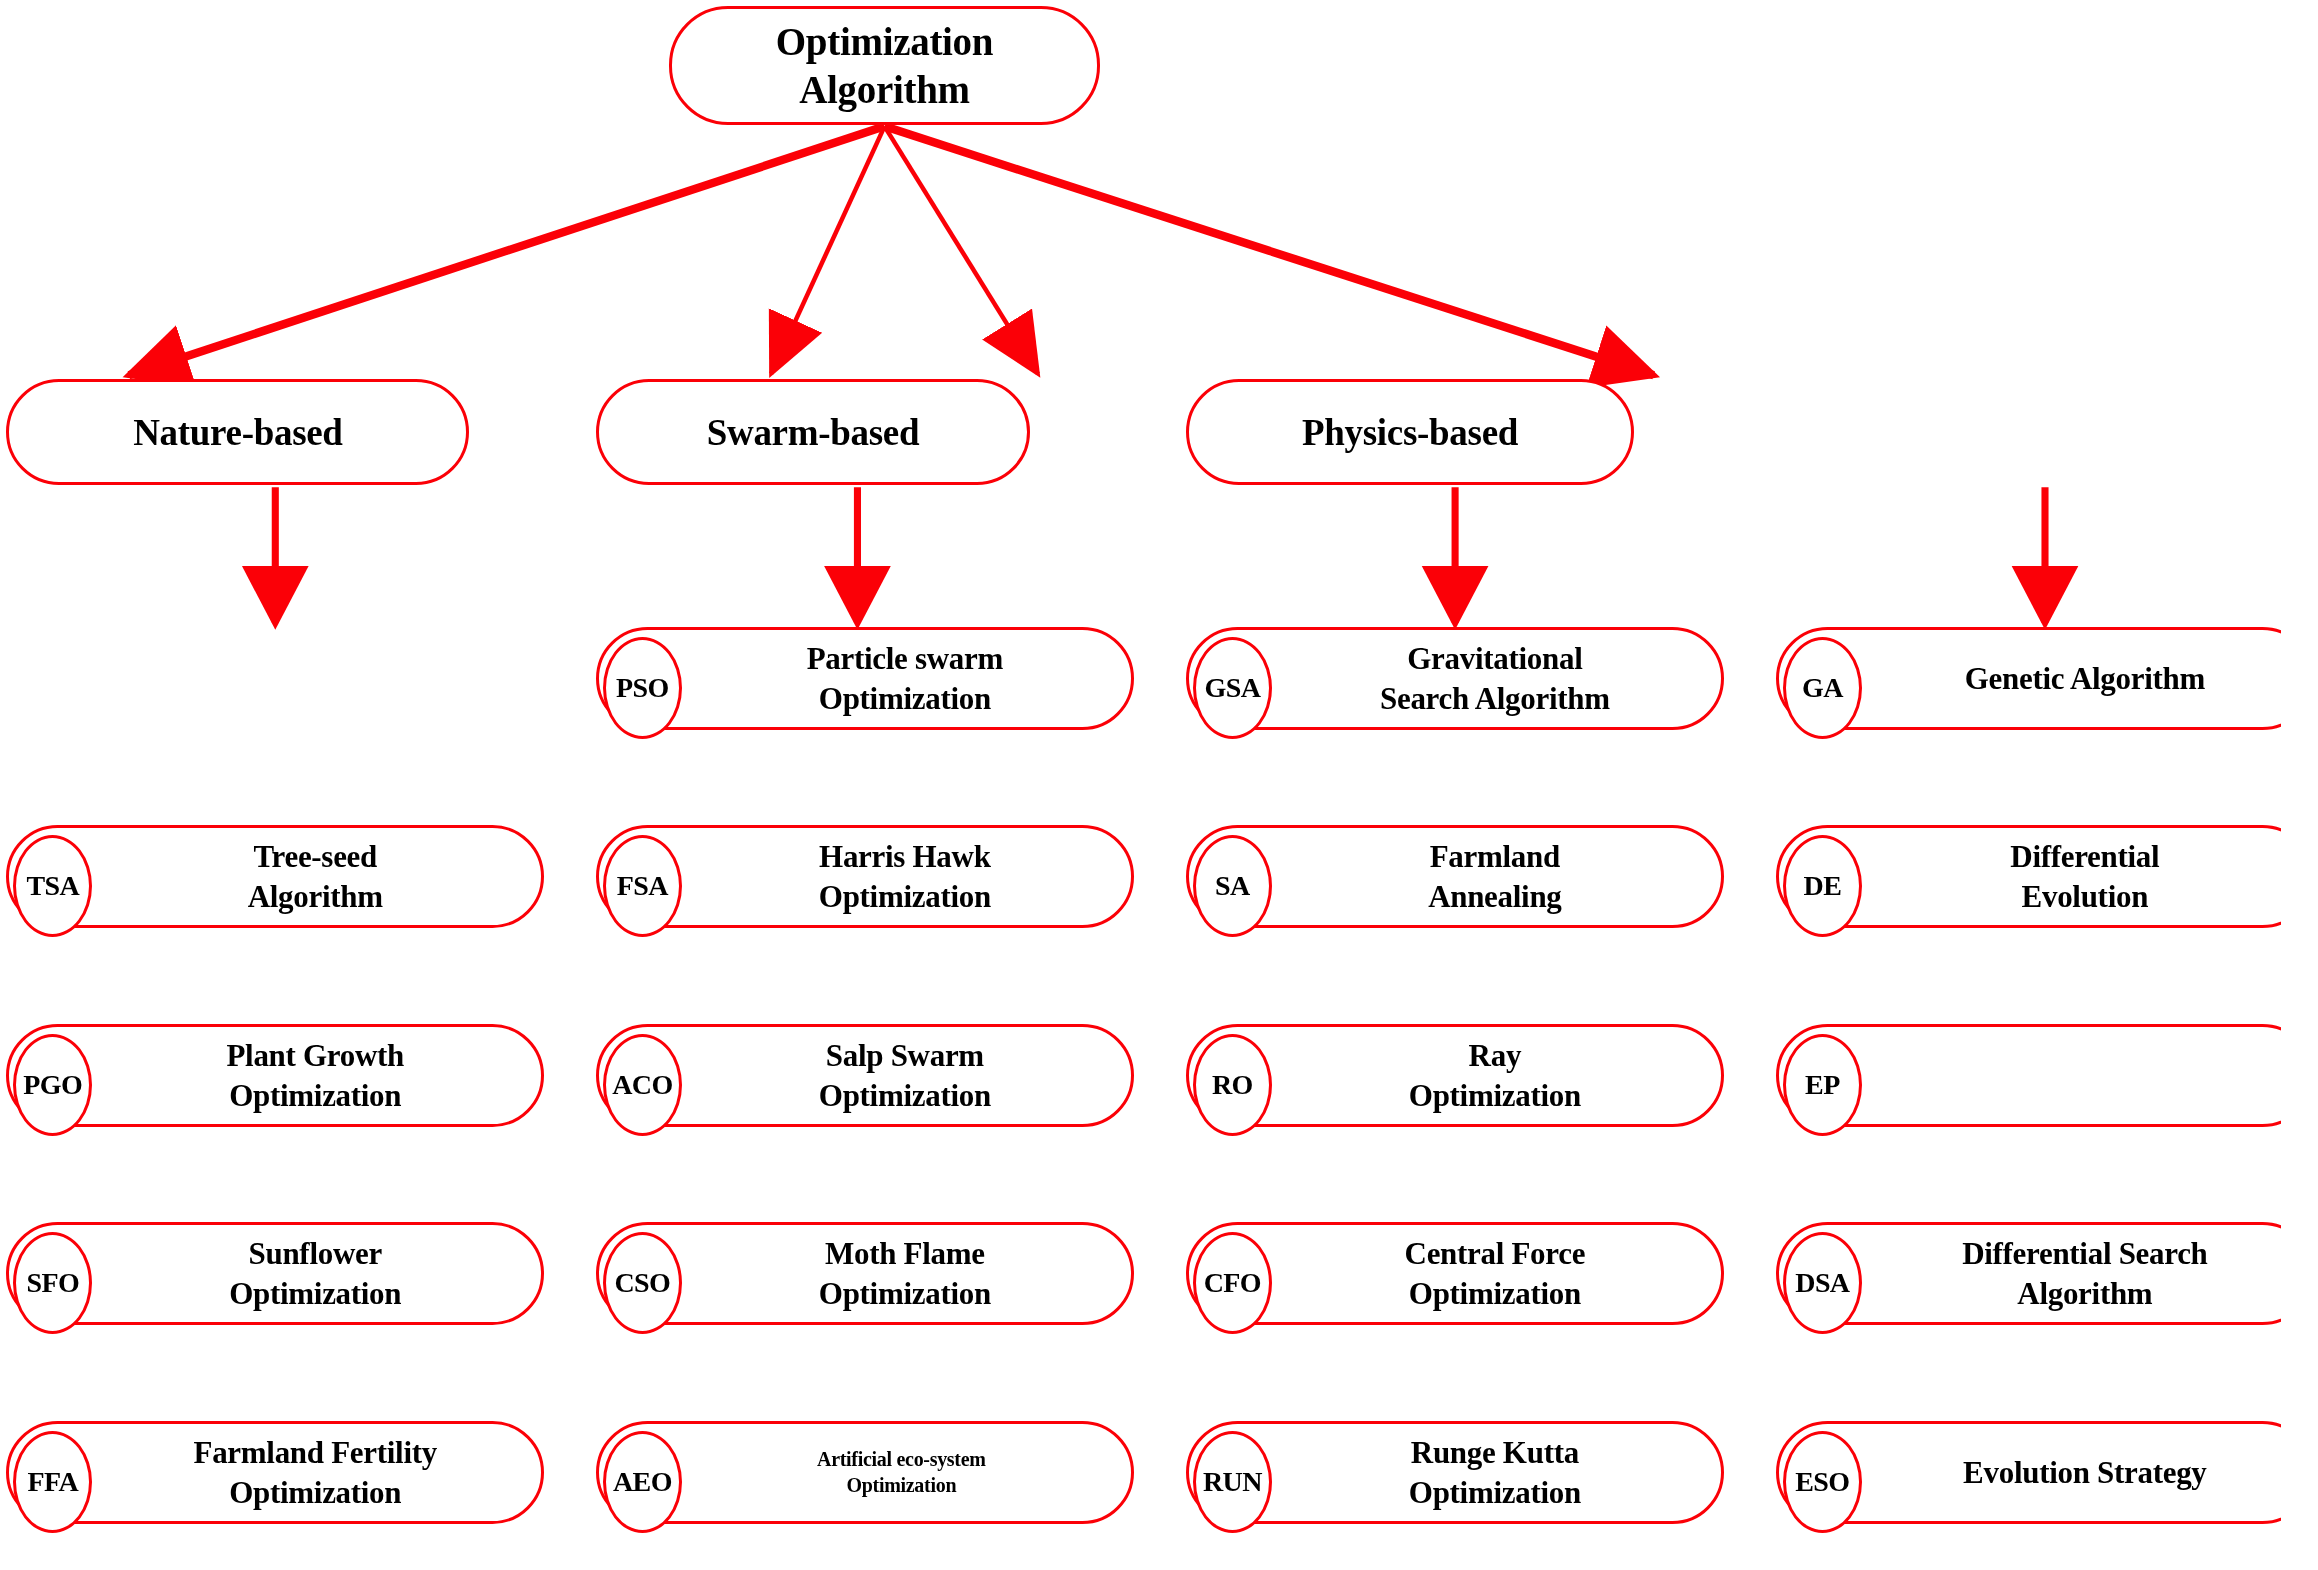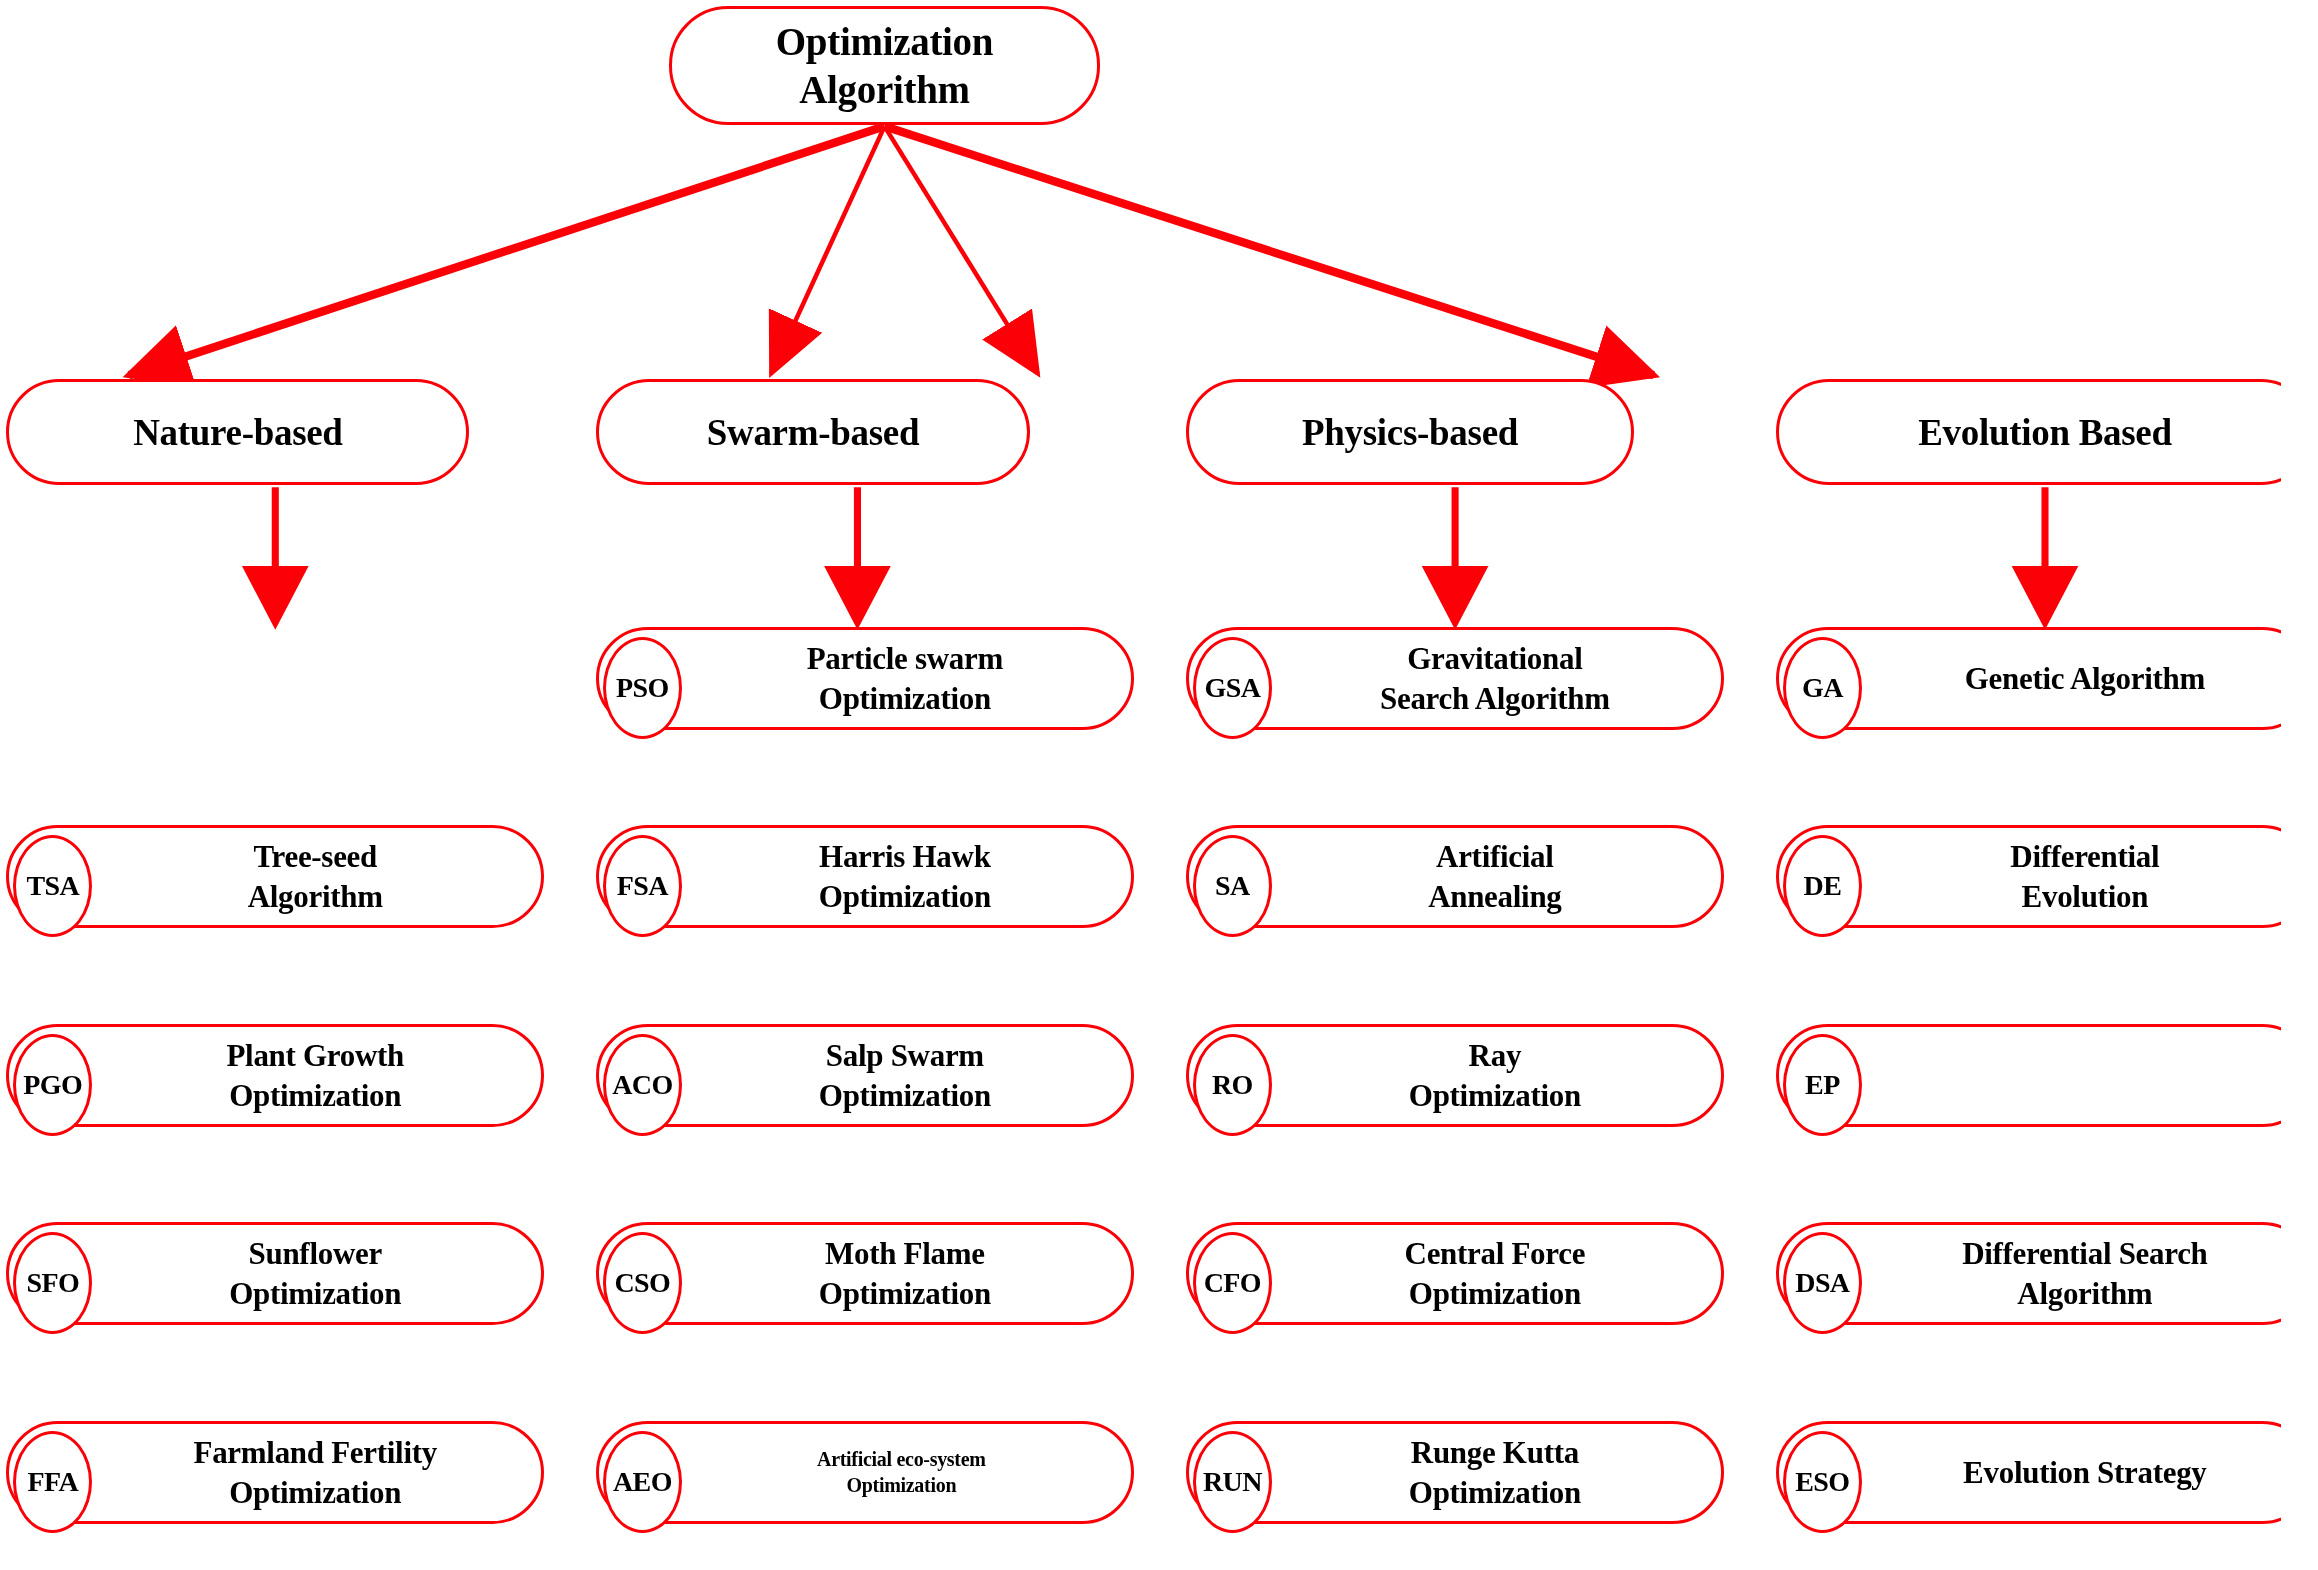--- a/index.html
+++ b/index.html
@@ -180,23 +180,20 @@
 
   <div class="node cat-node cat-0">
     <span>Nature-based</span>
   </div>
   <div class="node cat-node cat-1">
     <span>Swarm-based</span>
   </div>
   <div class="node cat-node cat-2">
     <span>Physics-based</span>
   </div>
-  <div class="node cat-node cat-3">
-    <span>Evolution Based</span>
-  </div>
 
   <div class="leaf-node leaf-col-0 leaf-row-1">
     <div class="leaf-badge">TSA</div>
     <div class="leaf-label">
         <span>Tree-seed
  Algorithm</span>
       </div>
   </div>
   <div class="leaf-node leaf-col-0 leaf-row-2">
     <div class="leaf-badge">PGO</div>
@@ -259,21 +256,21 @@
   <div class="leaf-node leaf-col-2 leaf-row-0">
     <div class="leaf-badge">GSA</div>
     <div class="leaf-label">
         <span>Gravitational
 Search Algorithm</span>
       </div>
   </div>
   <div class="leaf-node leaf-col-2 leaf-row-1">
     <div class="leaf-badge">SA</div>
     <div class="leaf-label">
-        <span>Artificial
+        <span>Farmland
 Annealing</span>
       </div>
   </div>
   <div class="leaf-node leaf-col-2 leaf-row-2">
     <div class="leaf-badge">RO</div>
     <div class="leaf-label">
         <span>Ray
 Optimization</span>
       </div>
   </div>

